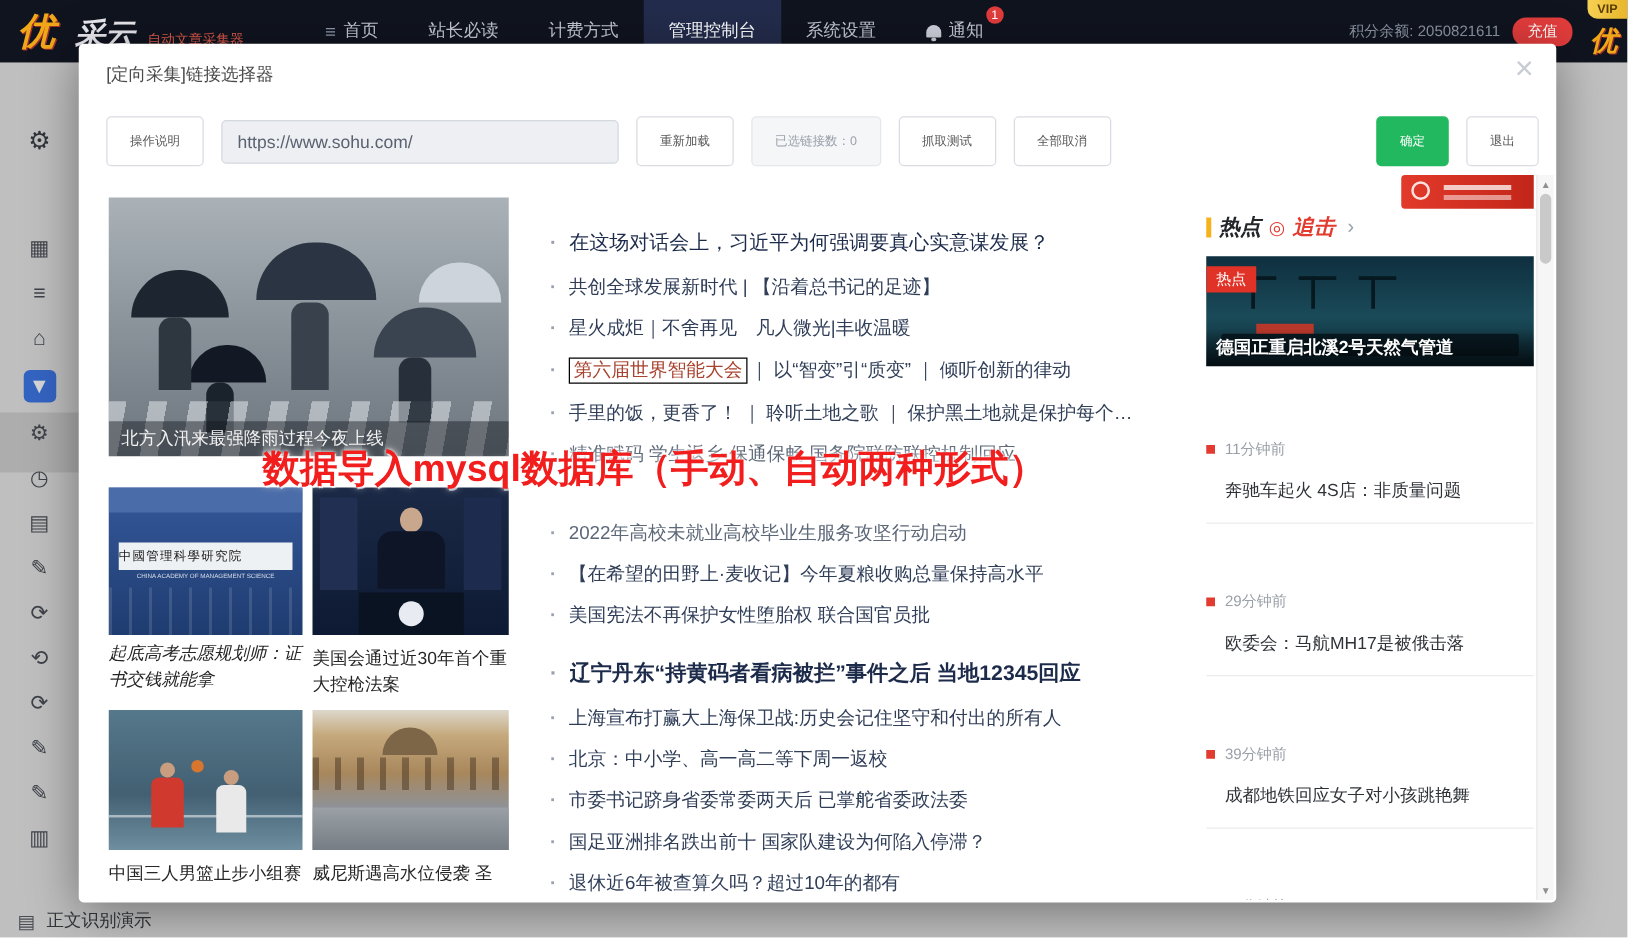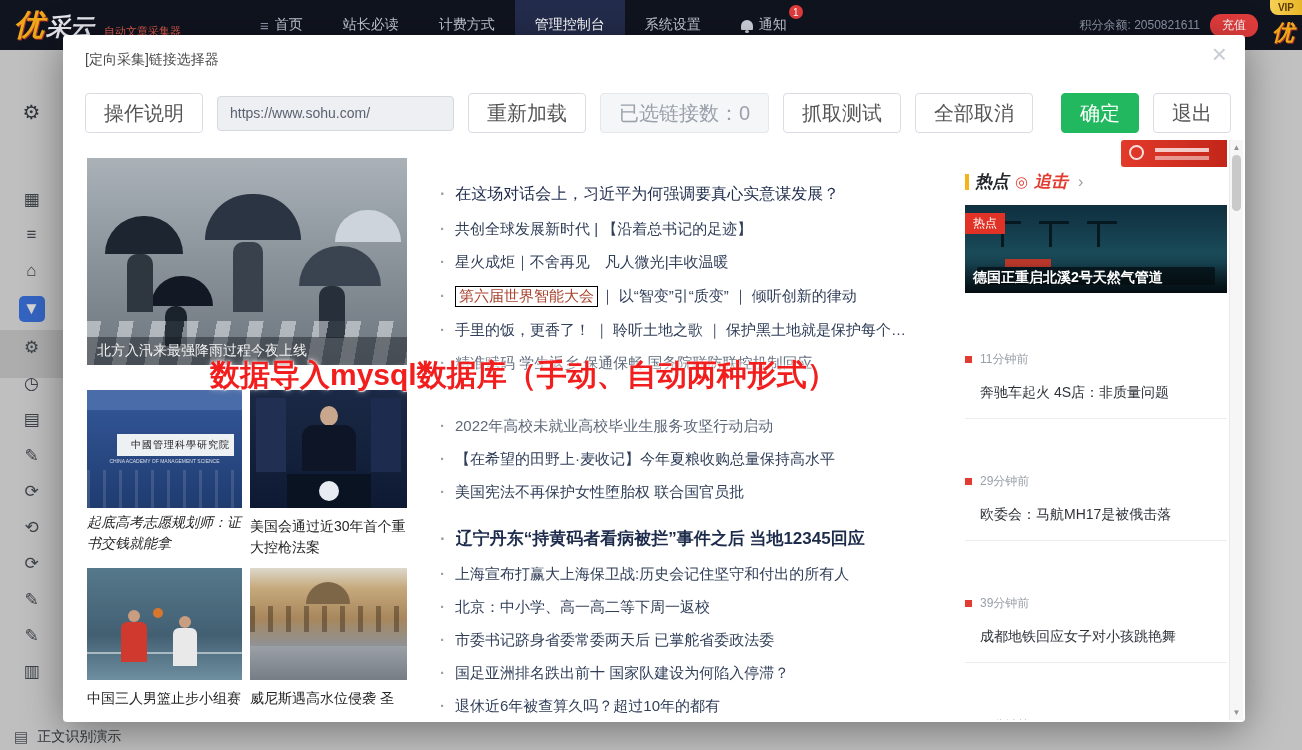--- a/index.html
+++ b/index.html
@@ -3,21 +3,21 @@
 <meta charset="utf-8">
 <style>
   * { margin:0; padding:0; box-sizing:border-box; }
   html,body { width:1302px; height:750px; overflow:hidden; }
   body { position:relative; background:#e6e6e6; font-family:"Liberation Sans","DejaVu Sans",sans-serif; }
 
   
   .topbar { position:absolute; left:0; top:0; width:100%; height:50px; background:#10141f; display:flex; align-items:center; z-index:5; }
   .logo { display:flex; align-items:baseline; padding-left:14px; width:240px; cursor:pointer; }
   .logo-accent { font-size:30px; font-weight:bold; font-style:italic; color:#f0a818; text-shadow:1px 1px 0 #a03030; }
-  .logo-rest { font-size:24px; font-weight:bold; font-style:italic; color:#e8e8ee; margin-left:2px; }
+  .logo-rest { font-size:24px; font-weight:bold; font-style:italic; color:#e8e8ee; margin-left:16px; }
   .logo-sub { font-size:11px; color:#e05b4d; margin-left:10px; white-space:nowrap; }
   .nav { display:flex; align-items:stretch; height:100%; }
   .nav-item { display:flex; align-items:center; gap:6px; padding:0 20px; color:#c3c9d6; font-size:14px; cursor:pointer; position:relative; }
   .nav-item.active { background:#232c4c; color:#fff; box-shadow:inset 0 -3px 0 #4d7cff; }
   .menu-glyph { color:#8f98ad; font-size:15px; }
   .bell { width:12px; height:10px; background:#cfd3dc; border-radius:6px 6px 1px 1px; position:relative; display:inline-block; }
   .bell::after { content:''; position:absolute; left:50%; bottom:-3px; transform:translateX(-50%); width:4px; height:3px; background:#cfd3dc; border-radius:50%; }
   .badge { position:absolute; top:5px; right:4px; background:#e23c3c; color:#fff; font-size:10px; min-width:14px; height:14px; border-radius:7px; display:flex; align-items:center; justify-content:center; padding:0 2px; }
   .top-right { margin-left:auto; display:flex; align-items:center; gap:10px; padding-right:44px; }
   .balance { color:#8e96a6; font-size:12px; white-space:nowrap; }
@@ -34,21 +34,21 @@
   .side-icon.active { background:#3e78e8; color:#fff; border-radius:5px; width:26px; height:26px; }
   .bottom-label { position:absolute; left:14px; top:678px; display:flex; gap:9px; align-items:center; font-size:14px; color:#3c4046; white-space:nowrap; cursor:pointer; }
   .bl-icon { color:#565b63; font-size:15px; }
   .overlay { position:absolute; left:0; top:50px; right:0; bottom:0; background:rgba(0,0,0,0.16); z-index:6; }
 
   
   .modal { position:absolute; left:63px; top:35px; width:1182px; height:687px; background:#fff; border-radius:4px; box-shadow:0 8px 40px rgba(0,0,0,0.4); z-index:10; }
   .modal-title { position:absolute; left:22px; top:16px; font-size:14px; color:#4a4a4a; }
   .modal-close { position:absolute; right:18px; top:6px; font-size:26px; color:#c8ccd4; cursor:pointer; line-height:1; }
   .toolbar { position:absolute; left:22px; right:14px; top:58px; display:flex; gap:14px; align-items:center; }
-  .btn { height:40px; padding:0 18px; font-size:20px; color:#555; background:#fff; border:1px solid #d9dce3; border-radius:4px; cursor:pointer; font-family:inherit; white-space:nowrap;text-align:center; }
+  .btn { height:40px; padding:0 18px; font-size:10px; color:#555; background:#fff; border:1px solid #d9dce3; border-radius:4px; cursor:pointer; font-family:inherit; white-space:nowrap;text-align:center; }
   .btn.green { background:#22b85f; border-color:#22b85f; color:#fff; }
   .btn.disabled { background:#f4f6f8; border-color:#e4e7ec; color:#9aa1ab; cursor:default; }
   .url-input { width:318px; height:35px; background:#edeff3; border:1px solid #d4d8df; border-radius:4px; padding:0 12px; font-size:14px; color:#5a6270; font-family:inherit; }
   .spacer { flex:1; }
 
   
   .frame { position:absolute; left:2px; right:2px; top:105px; bottom:2px; background:#fff; overflow:hidden; }
 
   .vscroll { position:absolute; right:0; top:0; bottom:0; width:14px; background:#f6f6f6; border-left:1px solid #e9e9e9; z-index:8; }
   .arr { position:absolute; left:0; width:13px; text-align:center; font-size:8px; color:#909090; cursor:pointer; }
@@ -83,21 +83,21 @@
   .news-row.headline { font-size:17px; color:#1d2b4b; font-weight:600; padding:8px 0; margin-top:10px; }
   .news-row.muted .txt { color:#5d6878; }
   .news-row.gap-before { margin-top:30px; }
   .hl { border:1px solid #000000; color:#a8432f; padding:0 3px; margin-right:2px; flex:0 0 auto; }
   .txt { white-space:nowrap; overflow:hidden; text-overflow:ellipsis; }
 
   
   .thumb { position:absolute; overflow:hidden; cursor:pointer; }
   .t-inst { left:22px; top:250px; width:155px; height:118px; background:linear-gradient(180deg,#35589a,#1f3c70); }
   .inst-top { position:absolute; left:0; right:0; top:0; height:20px; background:#4a6ca8; }
-  .inst-sign { position:absolute; left:8px; right:8px; top:44px; background:#eef1f4; color:#1c1c1c; font-size:10px; text-align:left; padding:4px 14px; letter-spacing:1px; white-space:nowrap; overflow:hidden;margin-left:22px; }
+  .inst-sign { position:absolute; left:8px; right:8px; top:44px; background:#eef1f4; color:#1c1c1c; font-size:10px; text-align:left; padding:4px 0; letter-spacing:1px; white-space:nowrap; overflow:hidden; }
   .inst-sign-sub { position:absolute; left:8px; right:8px; top:68px; color:rgba(255,255,255,0.8); font-size:5px; text-align:center; white-space:nowrap; overflow:hidden; }
   .inst-grid { position:absolute; left:0; right:0; bottom:0; height:38px; background:repeating-linear-gradient(90deg, rgba(255,255,255,0.12) 0 3px, transparent 3px 16px); }
   .t-biden { left:185px; top:250px; width:157px; height:118px; background:linear-gradient(180deg,#1b2946,#0e1a33); }
   .flag { position:absolute; top:8px; width:30px; height:74px; background:#202f52; }
   .flagL { left:6px; } .flagR { right:6px; background:#1d2c4e; }
   .head { position:absolute; left:50%; top:16px; transform:translateX(-50%); width:18px; height:20px; border-radius:50%; background:#c9a78d; }
   .suit { position:absolute; left:50%; top:35px; transform:translateX(-50%); width:54px; height:46px; border-radius:12px 12px 0 0; background:#0d1527; }
   .podium { position:absolute; left:50%; bottom:0; transform:translateX(-50%); width:84px; height:34px; background:#0a1322; }
   .seal { position:absolute; left:50%; bottom:7px; transform:translateX(-50%); width:20px; height:20px; border-radius:50%; background:#e8ecf2; }
   .t-bball { left:22px; top:428px; width:155px; height:112px; background:linear-gradient(180deg,#55788a 0%,#436073 60%,#6e8fa0 100%); }

